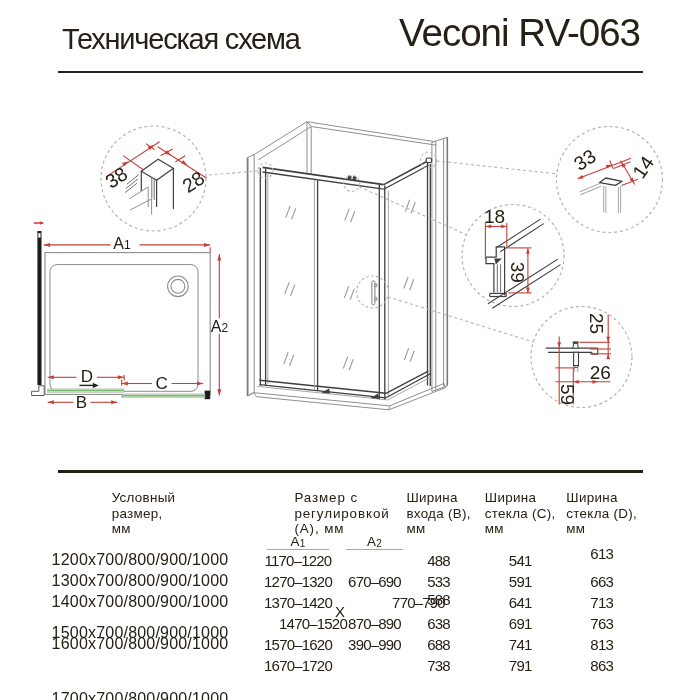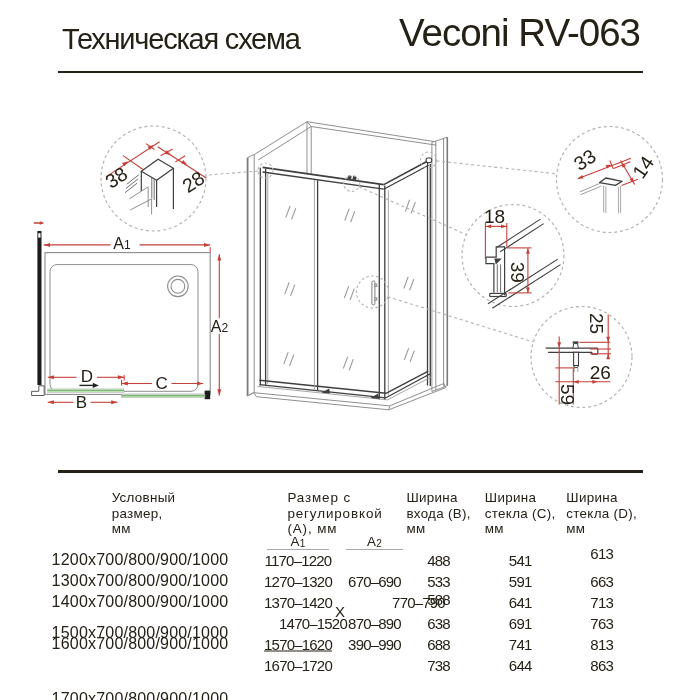--- a/index.html
+++ b/index.html
@@ -14,21 +14,21 @@
   .d1{font-size:16px;letter-spacing:0.2px;}
   sub{font-size:10px;vertical-align:baseline;position:relative;top:1px;}
 </style>
 </head>
 <body>
 <div id="t1" class="abs">Техническая схема</div>
 <div id="t2" class="abs">Veconi RV-063</div>
 <div id="rule1" class="abs"></div>
 <div id="rule2" class="abs"></div>
 <div class="hc" style="left:143.5px;top:490px;">Условный<br>размер,<br>мм</div>
-<div class="hc" style="left:335px;top:490px;letter-spacing:0.9px;">Размер с<br>регулировкой<br>(А), мм</div>
+<div class="hc" style="left:342px;top:490px;letter-spacing:0.9px;">Размер с<br>регулировкой<br>(А), мм</div>
 <div class="hc" style="left:438.6px;top:490px;">Ширина<br>входа (B),<br>мм</div>
 <div class="hc" style="left:520.2px;top:490px;">Ширина<br>стекла (C),<br>мм</div>
 <div class="hc" style="left:601.7px;top:490px;">Ширина<br>стекла (D),<br>мм</div>
 <div class="hc" style="left:298px;top:533.5px;">А<sub>1</sub></div>
 <div class="hc" style="left:374.5px;top:533.5px;">А<sub>2</sub></div>
 <div class="abs" style="left:266.7px;top:549.2px;width:62.5px;height:1px;background:#a9a9a9;"></div>
 <div class="abs" style="left:345.5px;top:549.2px;width:57px;height:1px;background:#a9a9a9;"></div>
 <div class="dc d1" style="left:140px;top:560.2px;">1200x700/800/900/1000</div>
 <div class="dc" style="left:298px;top:560.2px;">1170–1220</div>
 <div class="dc" style="left:438.6px;top:560.2px;">488</div>
@@ -46,29 +46,29 @@
 <div class="dc" style="left:438.6px;top:599px;">588</div>
 <div class="dc" style="left:520.2px;top:602.2px;">641</div>
 <div class="dc" style="left:601.7px;top:602.2px;">713</div>
 <div class="dc d1" style="left:140px;top:633px;">1500x700/800/900/1000</div>
 <div class="dc" style="left:313px;top:623.2px;">1470–1520</div>
 <div class="dc" style="left:374.5px;top:623.2px;">870–890</div>
 <div class="dc" style="left:438.6px;top:623.2px;">638</div>
 <div class="dc" style="left:520.2px;top:623.2px;">691</div>
 <div class="dc" style="left:601.7px;top:623.2px;">763</div>
 <div class="dc d1" style="left:140px;top:644.2px;">1600x700/800/900/1000</div>
-<div class="dc" style="left:298px;top:644.2px;text-decoration:underline;">1570–1620</div>
+<div class="dc" style="left:298px;top:644.2px;">1570–1620</div>
 <div class="dc" style="left:374.5px;top:644.2px;">390–990</div>
 <div class="dc" style="left:438.6px;top:644.2px;">688</div>
 <div class="dc" style="left:520.2px;top:644.2px;">741</div>
 <div class="dc" style="left:601.7px;top:644.2px;">813</div>
 <div class="dc d1" style="left:140px;top:699px;">1700x700/800/900/1000</div>
 <div class="dc" style="left:298px;top:665.2px;">1670–1720</div>
 <div class="dc" style="left:438.6px;top:665.2px;">738</div>
-<div class="dc" style="left:520.2px;top:665.2px;">644</div>
+<div class="dc" style="left:520.2px;top:665.2px;">791</div>
 <div class="dc" style="left:601.7px;top:665.2px;">863</div>
 <div class="dc" style="left:340px;top:611.3px;font-size:15px;letter-spacing:0;">X</div>
 <svg class="abs" style="left:0;top:0;" width="700" height="460" viewBox="0 0 700 460" fill="none">
 <rect x="45" y="252.6" width="165.2" height="141.8" fill="none" stroke="#8c8c8c" stroke-width="1.1"></rect>
 <rect x="50" y="264.6" width="148" height="126.7" rx="7" fill="none" stroke="#8c8c8c" stroke-width="1"></rect>
 <circle cx="177.9" cy="286.3" r="10.3" stroke="#8c8c8c" stroke-width="1.1" fill="none"></circle>
 <circle cx="177.9" cy="286.3" r="6.9" stroke="#8c8c8c" stroke-width="1.1" fill="none"></circle>
 <rect x="37.4" y="231" width="4.1" height="154" fill="#1d1d1d"></rect>
 <rect x="38.3" y="233.2" width="2.2" height="4.4" fill="#ffffff"></rect>
 <line x1="33.8" y1="223" x2="42.5" y2="223" stroke="#c63f38" stroke-width="1.5" stroke-linecap="butt"></line>

